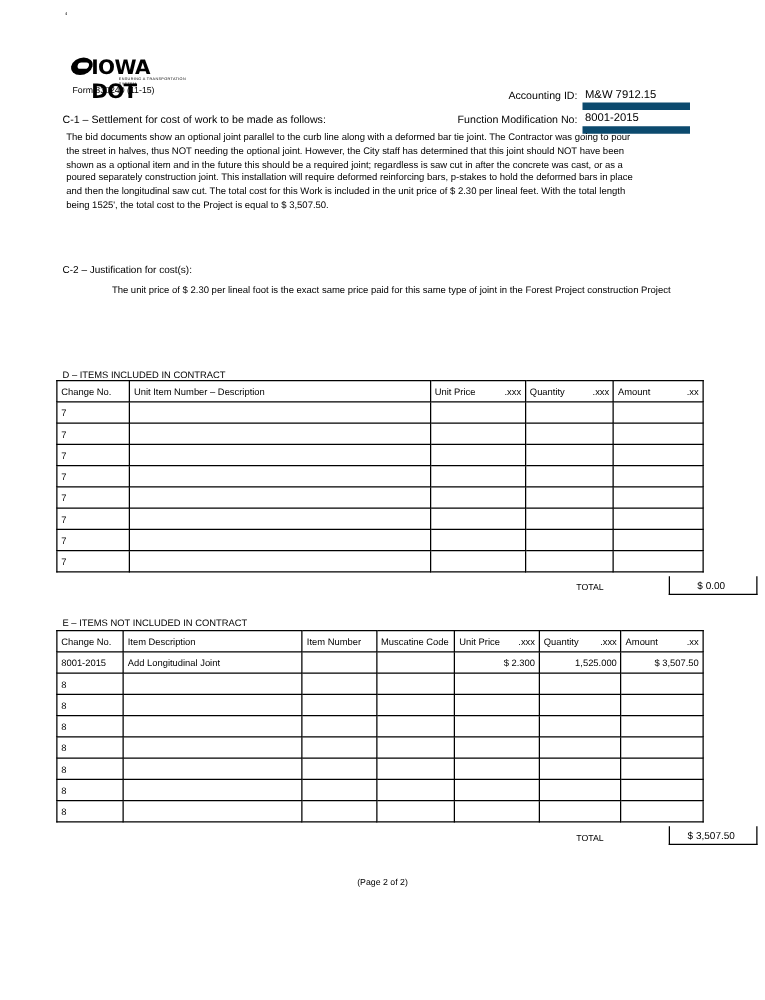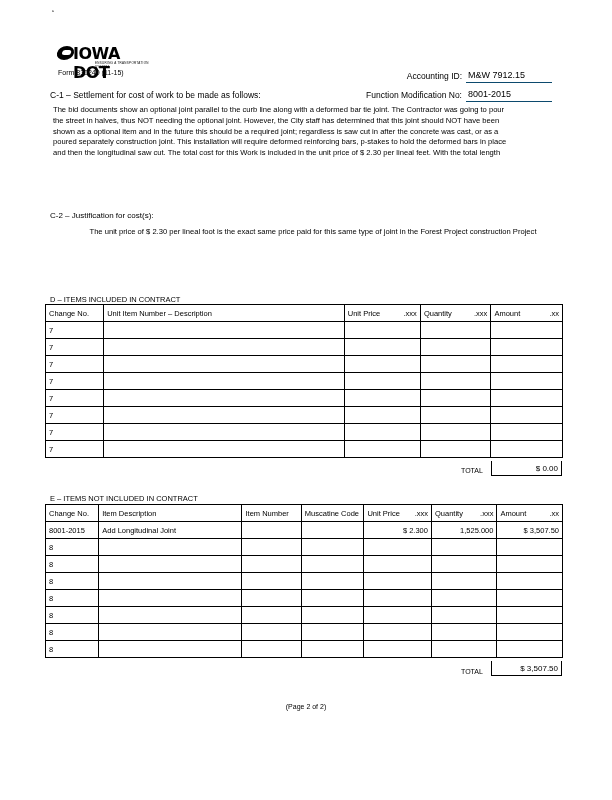--- a/index.html
+++ b/index.html
@@ -7,30 +7,30 @@
     .abs { position: absolute; }
     .stray { position: absolute; font-size: 9px; }
     .logo { left: 57px; top: 44px; width: 100px; height: 22px; }
     .logo-mark { position: absolute; left: 0; top: 2px; width: 17px; height: 14px; border-radius: 50%; background: #000; transform: skewX(-12deg); }
     .logo-mark::after { content: ""; position: absolute; left: 5px; top: 4px; width: 9px; height: 5px; background: #fff; border-radius: 3px; }
     .logo-text { position: absolute; left: 16px; top: 0; font-family: "DejaVu Sans", sans-serif; font-weight: bold; font-size: 16px; letter-spacing: -0.5px; }
     .logo-tag { position: absolute; left: 38px; top: 17px; font-size: 3px; letter-spacing: 0.3px; }
     .form-no { left: 58px; top: 69px; font-size: 7px; font-family: "Liberation Sans", sans-serif; }
     .field-row { font-size: 8.5px; }
     .field-label { position: absolute; text-align: right; }
-    .field-value { position: absolute; border-bottom: 1px solid #0c4a6e; font-size: 9px; padding-left: 2px; width: 84px; height: 12px; }
+    .field-value { position: absolute; border-bottom: 6px solid #0c4a6e; font-size: 9px; padding-left: 2px; width: 84px; height: 12px; }
     .heading { font-size: 8.5px; }
     .para { left: 53px; width: 520px; font-size: 7.6px; line-height: 10.8px; font-family: "Liberation Sans", sans-serif; }
     .sec-title { font-size: 7.5px; font-family: "Liberation Sans", sans-serif; }
     table.grid { position: absolute; border-collapse: collapse; font-size: 7.5px; }
     table.grid td { border: 1px solid #000; padding: 0 3px; height: 16px; vertical-align: middle; white-space: nowrap; }
     table.grid td.num { text-align: right; }
     .hdr-split { display: flex; justify-content: space-between; }
     .total-label { position: absolute; font-size: 7px; }
-    .total-box { position: absolute; border: 1px solid #000; border-top: none; height: 15px; font-size: 8px; text-align: right; padding-right: 3px; line-height: 15px; box-sizing: border-box; }
+    .total-box { position: absolute; border: 1px solid #000; border-top: none; height: 15px; font-size: 8px; text-align: center; padding-right: 3px; line-height: 15px; box-sizing: border-box; margin-left: 44px; }
     .footer { left: 0; width: 612px; top: 703px; text-align: center; font-size: 7px; }
   </style>
 </head>
 <body>
 
 <span class="stray" style="left:52px;top:8px;">‘</span>
 
 <div class="abs logo">
   <div class="logo-mark"></div>
   <div class="logo-text">IOWA DOT</div>
@@ -47,20 +47,21 @@
   <span class="field-value" style="left:466px;top:89px;">8001-2015</span>
 </div>
 
 <div class="abs heading" style="left:50px;top:90px;">C-1 – Settlement for cost of work to be made as follows:</div>
 <div class="abs para" style="top:105px;">
   <div>The bid documents show an optional joint parallel to the curb line along with a deformed bar tie joint.  The Contractor was going to pour</div>
   <div>the street in halves, thus NOT needing the optional joint.  However, the City staff has determined that this joint should NOT have been</div>
   <div>shown as a optional item and in the future this should be a required joint; regardless is saw cut in after the concrete was cast, or as a</div>
   <div>poured separately construction joint.  This installation will require deformed reinforcing bars, p-stakes to hold the deformed bars in place</div>
   <div>and then the longitudinal saw cut.  The total cost for this Work is included in the unit price of $ 2.30 per lineal feet.  With the total length</div>
+  <div>being 1525', the total cost to the Project is equal to $ 3,507.50.</div>
 </div>
 
 <div class="abs heading" style="left:50px;top:211px;font-size:8px;">C-2 – Justification for cost(s):</div>
 <div class="abs para" style="top:227px;text-align:center;">
   <div>The unit price of $ 2.30 per lineal foot is the exact same price paid for this same type of joint in the Forest Project construction Project</div>
 </div>
 
 <div class="abs sec-title" style="left:50px;top:295px;">D – ITEMS INCLUDED IN CONTRACT</div>
 <table class="grid" style="left:45px;top:304px;width:518px;">
   <colgroup>

